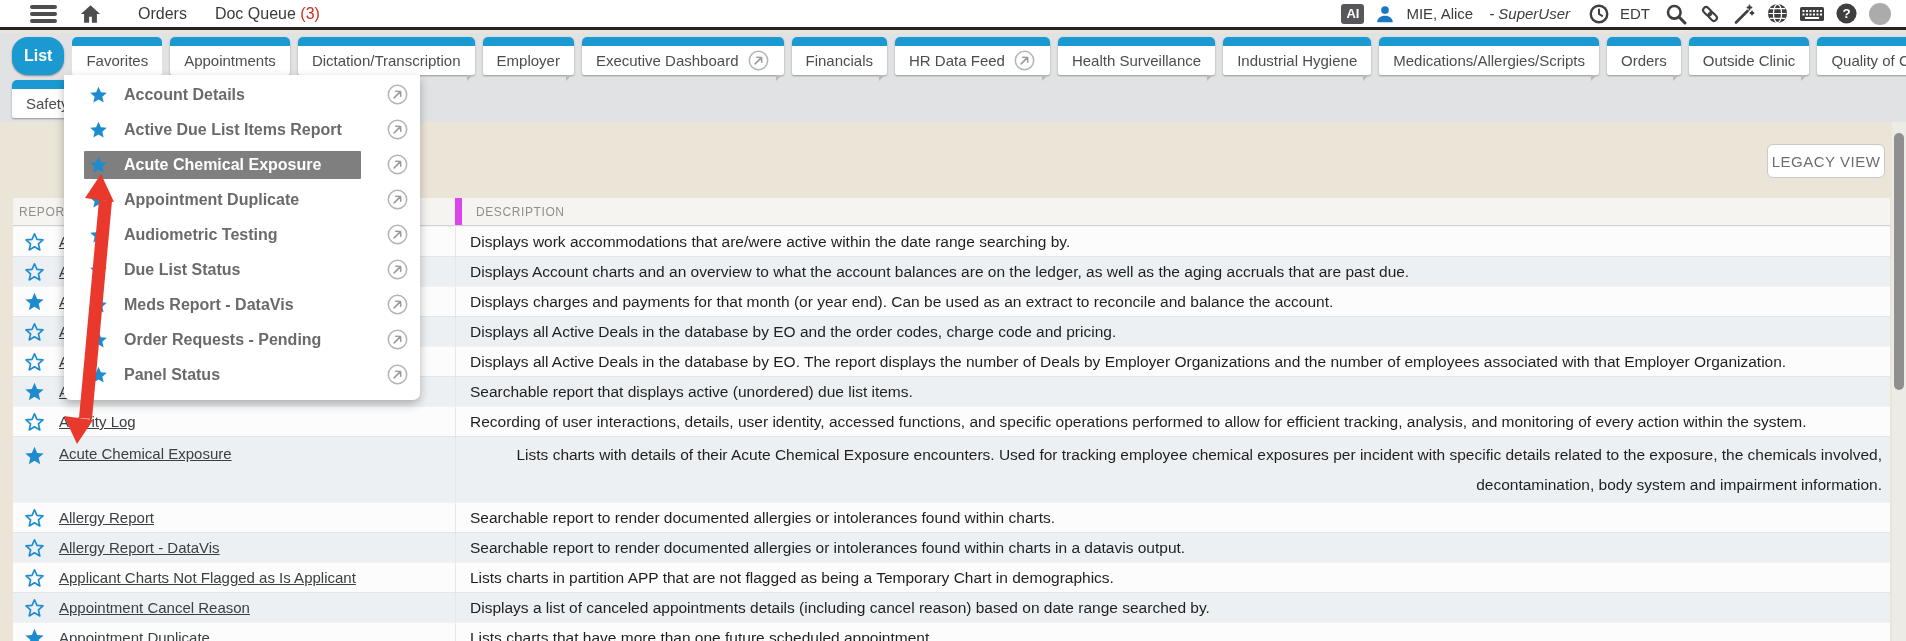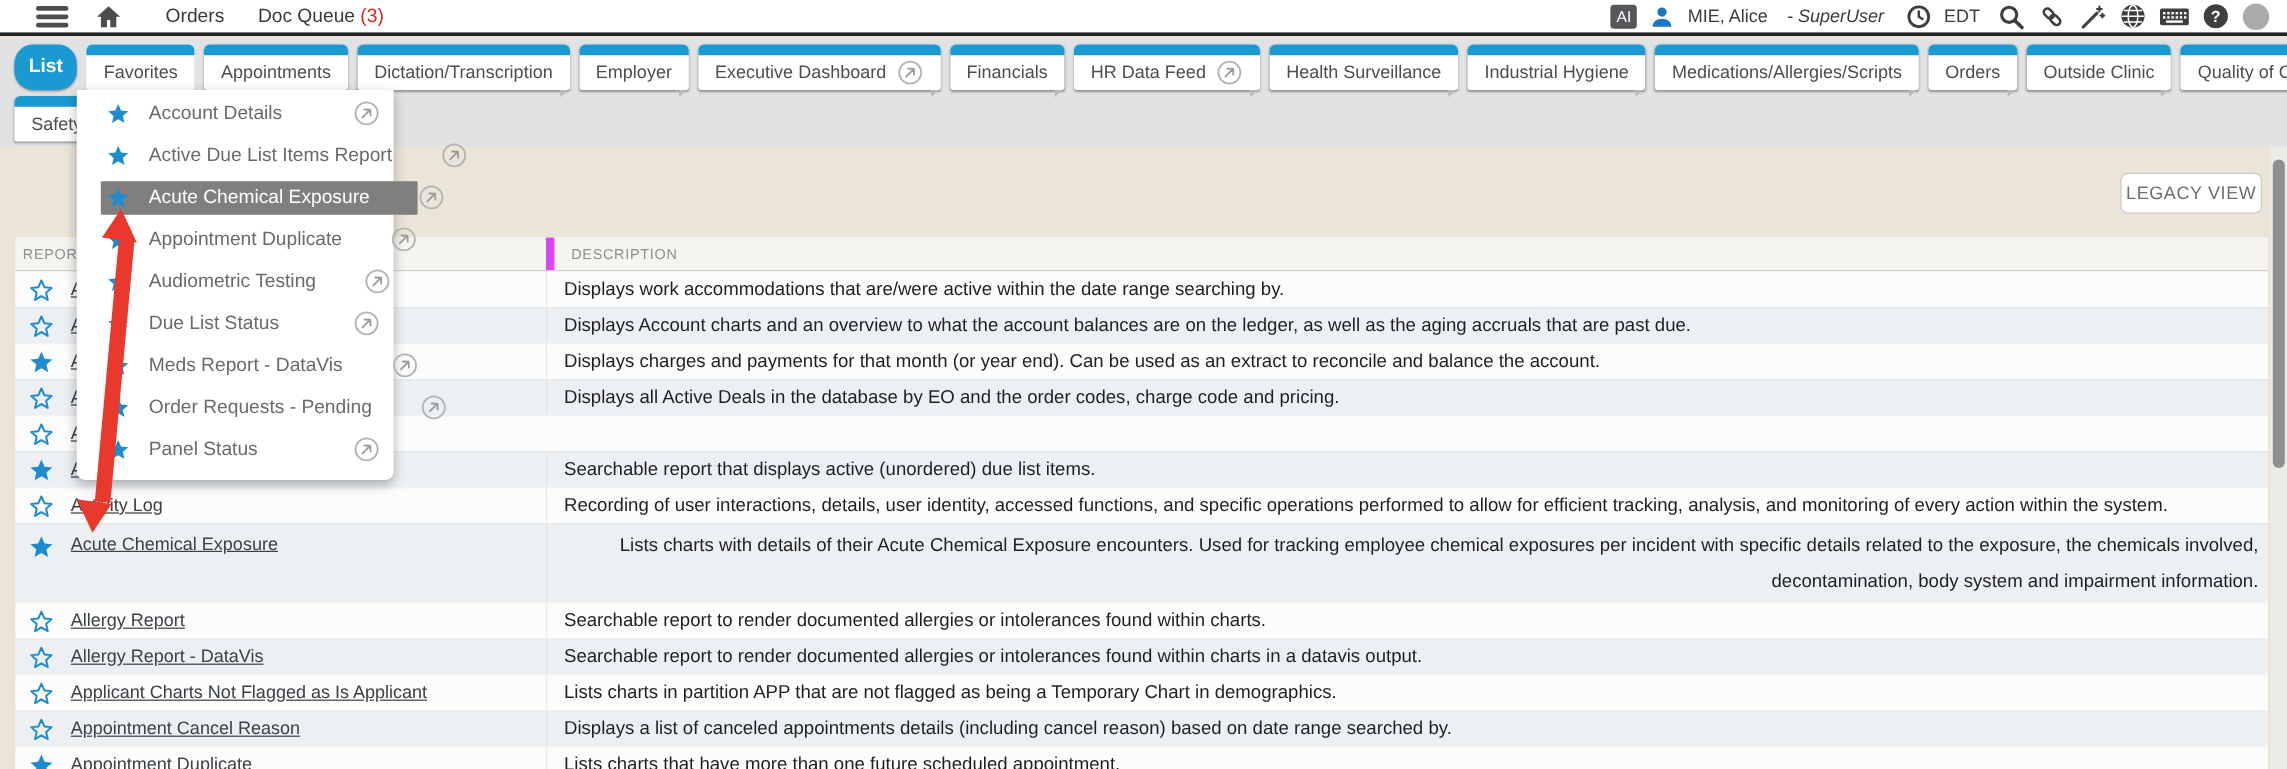--- a/index.html
+++ b/index.html
@@ -10,21 +10,21 @@
   .topbar { position:absolute; left:0; top:0; width:100%; height:30px; background:#ffffff;
             border-bottom:3px solid #232327; display:flex; align-items:center; z-index:10; }
   .hamburger { width:27px; height:18px; margin-left:30px; display:flex; flex-direction:column; justify-content:space-between; cursor:pointer; }
   .hamburger span { display:block; height:4px; border-radius:2px; background:#4d4d4d; }
   .tb-icon { display:inline-flex; align-items:center; justify-content:center; }
   .home { margin-left:22px; }
   .tb-nav { display:flex; gap:28px; margin-left:36px; font-size:16px; color:#3a3a3a; }
   .tb-nav .navitem { cursor:pointer; }
   .count-red { color:#d22d21; }
   .tb-right { margin-left:auto; margin-right:14px; display:flex; align-items:center; gap:10px; }
-  .ai-badge { background:#57575b; color:#fff; font-weight:normal; font-size:13px; border-radius:3px;
+  .ai-badge { background:#57575b; color:#fff; font-weight:bold; font-size:13px; border-radius:3px;
               padding:2px 5px; line-height:16px; }
   .user-name { font-size:15px; color:#3c3c3c; }
   .user-role { font-size:15px; color:#3c3c3c; font-style:italic; margin-left:6px; }
   .tz { font-size:15px; color:#3c3c3c; margin-right:4px; }
 
   
   .tabstrip { position:absolute; left:0; top:33px; width:100%; height:89px; background:#e0e2e3; z-index:5; }
   .tabrow { position:absolute; left:12px; display:flex; gap:8px; align-items:flex-end; }
   .row1 { top:4px; }
   .row2 { top:47px; }
@@ -62,22 +62,22 @@
   .trow.tall .cell-report { align-items:flex-start; padding-top:8px; }
   .star-btn { width:24px; display:inline-flex; align-items:center; cursor:pointer; flex-shrink:0; }
   .report-link { margin-left:12px; font-size:15px; color:#3b4045; text-decoration:underline;
                  white-space:nowrap; cursor:pointer; }
   .cell-desc { flex:1; display:flex; align-items:center; padding-left:14px; padding-right:8px;
                font-size:15.5px; color:#1f1f1f; border-left:1px solid #e6e6e6;
                white-space:nowrap; overflow:hidden;text-align:right; }
   .trow.tall .cell-desc { white-space:normal; line-height:30px; align-items:flex-start; padding-top:3px; }
 
   
-  .dropdown { position:absolute; left:64px; top:75px; width:264px; background:#ffffff; z-index:30;
-              border-radius:0 0 7px 7px; box-shadow:0 4px 10px rgba(0,0,0,0.28); padding:2px 0 8px 0; }
+  .dropdown { position:absolute; left:64px; top:75px; width:356px; background:#ffffff; z-index:30;
+              border-radius:0 0 7px 7px; box-shadow:0 4px 10px rgba(0,0,0,0.28); padding:2px 0 8px 0;font-weight:bold; }
   .mi { height:35px; display:flex; align-items:center; padding-left:20px; cursor:pointer; }
   .mi-wrap { display:flex; align-items:center; gap:12px; padding:4px 40px 4px 4px; border-radius:1px; }
   .mi-label { font-size:16px; color:#6a6a6a; white-space:nowrap; }
   .mi.hl .mi-wrap { background:#7f7f7f; }
   .mi.hl .mi-label { color:#ffffff; }
   .mi .ext { margin-left:auto; margin-right:11px; display:inline-flex; }
 
   
   .scrollbar { position:absolute; right:0; top:122px; width:14px; height:519px; background:#edebe6; }
   .scroll-thumb { position:absolute; left:2px; top:11px; width:10px; height:257px; background:#8f8f8f; border-radius:6px; }
@@ -341,20 +341,21 @@
           <div class="trow">
     <div class="cell-report">
       <span class="star-btn">
 
         <svg class="star-outline" width="23" height="22" viewBox="0 0 24 24">
                   <path d="M12 3l2.7 6.1 6.6.65-5 4.4 1.5 6.5-5.8-3.45-5.8 3.45 1.5-6.5-5-4.4 6.6-.65z" fill="none" stroke="#1d8ccf" stroke-width="1.8" stroke-linejoin="round"></path>
                 </svg>
       </span>
       <a class="report-link">A</a>
     </div>
+    <div class="cell-desc">Displays all Active Deals in the database by EO. The report displays the number of Deals by Employer Organizations and the number of employees associated with that Employer Organization.</div>
   </div>
           <div class="trow">
     <div class="cell-report">
       <span class="star-btn">
         <svg class="star-filled" width="23" height="22" viewBox="0 0 24 24">
                   <path d="M12 2l2.9 6.6 7.1.7-5.4 4.7 1.6 7-6.2-3.7-6.2 3.7 1.6-7L2 9.3l7.1-.7z" fill="#1d8ccf"></path>
                 </svg>
 
       </span>
       <a class="report-link">Active Due List Items Report</a>

